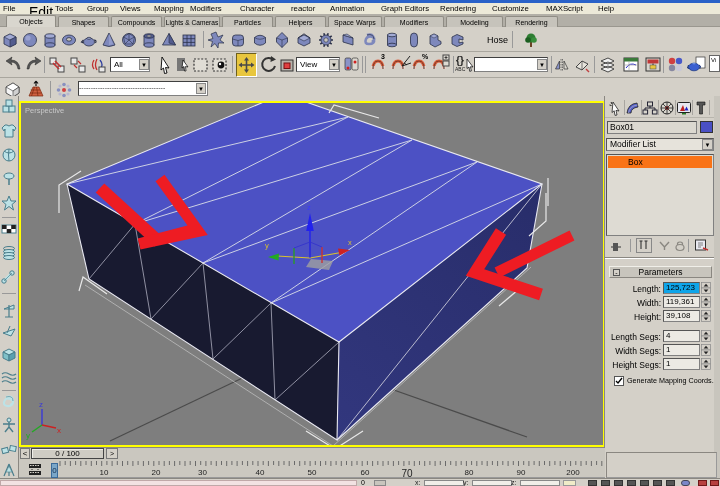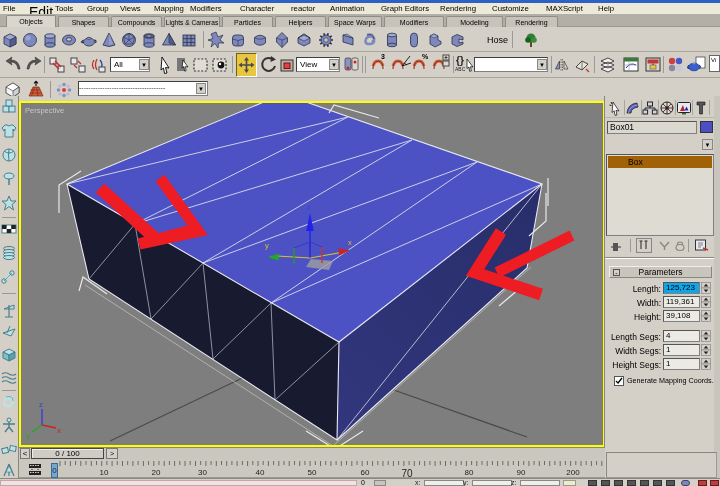--- a/index.html
+++ b/index.html
@@ -518,23 +518,24 @@
       <rect x="6" y="13" width="4" height="1.5" fill="#2a7a2a"></rect>
     </svg>
 <div class="ab" style="left:692px;top:100px;width:1px;height:15px;background:#a8a5a0"></div>
 <svg class="ab" style="left:693px;top:100px" width="16" height="16" viewBox="0 0 16 16">
       <path d="M4 2 L12 2 L12 5 L9.5 5 L9.5 14 L6.5 14 L6.5 5 L4 5 Z" fill="#555" stroke="#111" stroke-width="0.6"></path>
     </svg>
 <div class="ab" style="left:709px;top:100px;width:1px;height:15px;background:#a8a5a0"></div>
 <div class="ab" style="left:605px;top:117px;width:115px;height:1px;background:#b8b5ad"></div>
 <div class="ab" style="left:607px;top:121px;width:90px;height:13px;background:#dbd8d0;border:1px solid #808080;border-top-color:#555;border-left-color:#555;font-size:8.5px;line-height:11px;padding-left:2px">Box01</div>
 <div class="ab" style="left:700px;top:121px;width:13px;height:12px;background:#4a50c4;border:1px solid #333"></div>
+<div class="ab" style="left:606px;top:138px;width:108px;height:13px;background:#e6e3db;border:1px solid #808080;border-top-color:#555;border-left-color:#555;font-size:8.5px;line-height:11px;padding-left:3px">Modifier List</div>
 <div class="ab" style="left:702px;top:139px;width:11px;height:11px;background:#d4d0c8;border:1px solid #888;font-size:6px;text-align:center;line-height:10px">▼</div>
 <div class="ab" style="left:606px;top:154px;width:108px;height:82px;background:#dedbd3;border:1px solid #808080;border-top-color:#555;border-left-color:#555"></div>
-<div class="ab" style="left:608px;top:156px;width:104px;height:12px;background:#a16207;font-size:8.5px;line-height:12px;padding-left:20px;color:#000">Box</div>
+<div class="ab" style="left:608px;top:156px;width:104px;height:12px;background:#f97316;font-size:8.5px;line-height:12px;padding-left:20px;color:#000">Box</div>
 <svg class="ab" style="left:609px;top:239px" width="14" height="13" viewBox="0 0 14 13">
       <path d="M2 8 L8 8 M8 5 L8 11 M8 8 L12 8" stroke="#333" stroke-width="1.2"></path>
       <rect x="4" y="4" width="5" height="8" fill="#555"></rect>
     </svg>
 <svg class="ab" style="left:636px;top:238px" width="16 " height="15" viewBox="0 0 16 15">
       <rect x="0.5" y="0.5" width="15" height="14" fill="#d4d0c8" stroke="#888"></rect>
       <path d="M5 3 L5 11 M10 3 L10 11 M3.5 3 L6.5 3 M8.5 3 L11.5 3" stroke="#333" stroke-width="1.1"></path>
     </svg>
 <svg class="ab" style="left:658px;top:240px" width="13" height="12" viewBox="0 0 13 12">
       <path d="M2 2 L6.5 7 L11 2 M6.5 7 L6.5 10" stroke="#8a8781" stroke-width="1.4" fill="none"></path>

